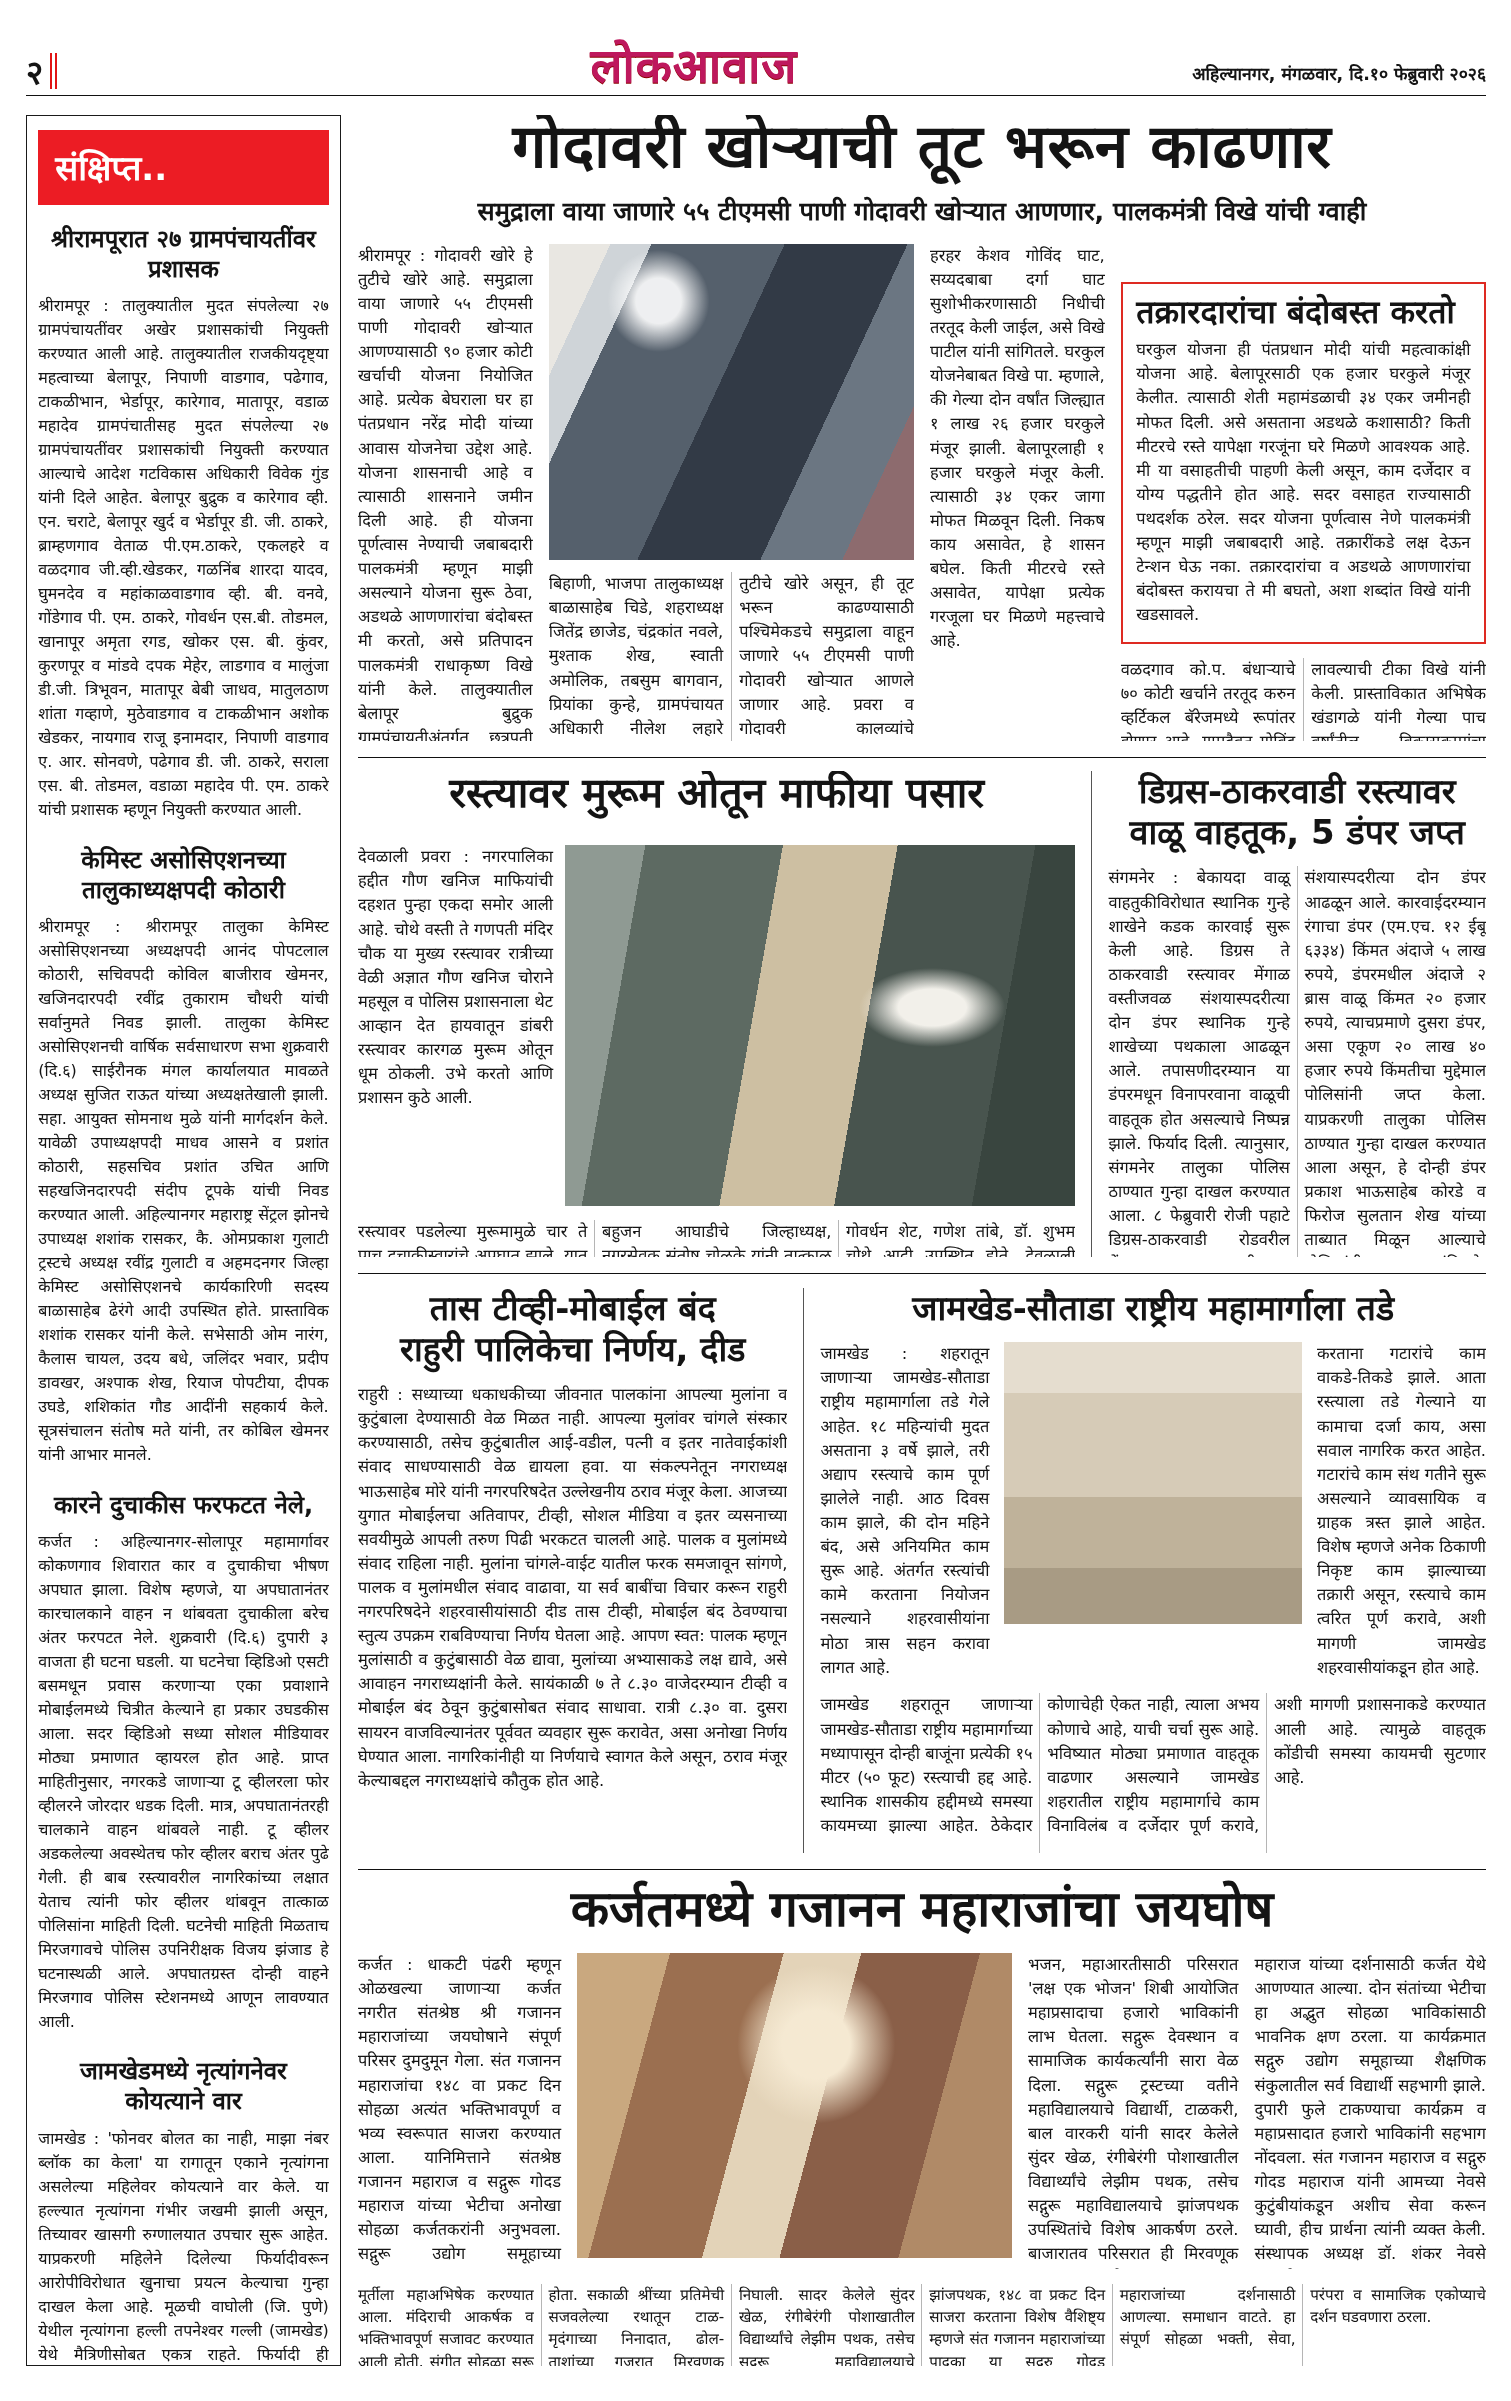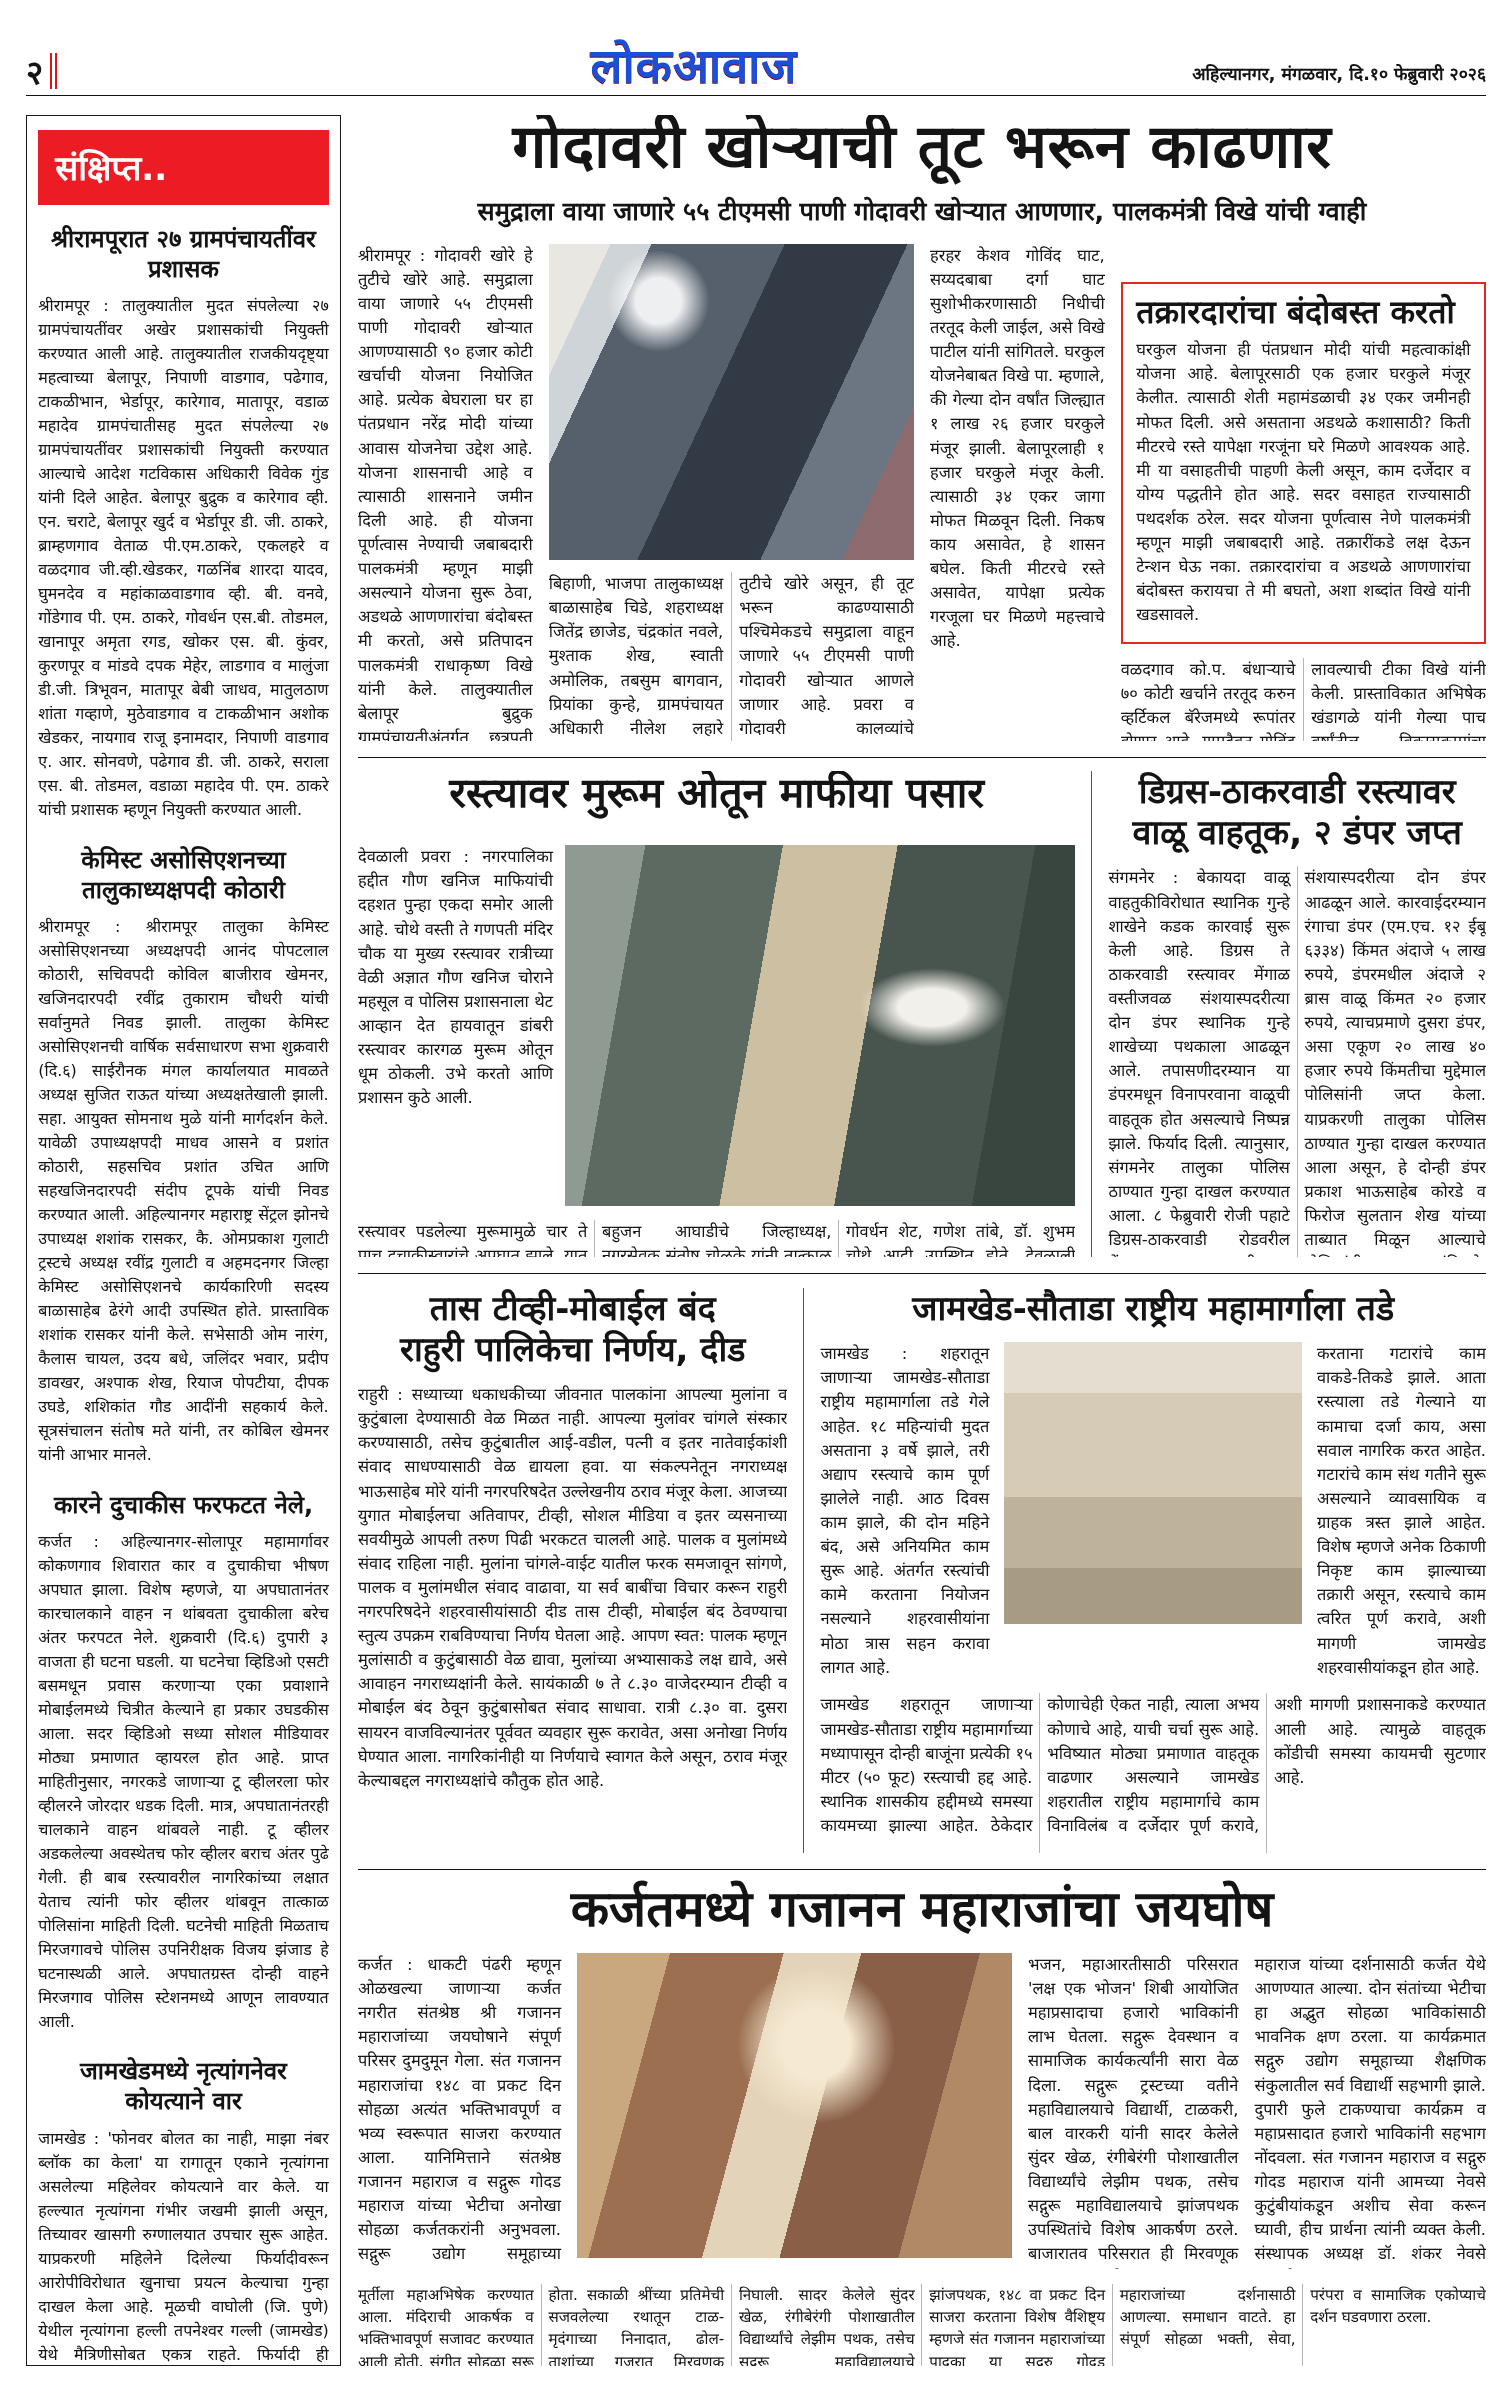--- a/index.html
+++ b/index.html
@@ -7,21 +7,21 @@
   .page {
     width:1512px; height:2401px; background:#ffffff; margin:0 auto;
     font-family:"DejaVu Sans", sans-serif; color:#141414; position:relative;
     overflow:hidden; padding:17px 26px 22.6px;
   }
   
   .header { height:79px; display:flex; align-items:flex-end; border-bottom:1.7px solid #111; padding-bottom:5.6px; }
   .pgno-wrap { display:flex; align-items:flex-end; width:237px; }
   .pgno { font-size:33px; font-weight:bold; line-height:1; }
   .pgno-mark { display:inline-block; width:6.8px; height:36px; border-left:2.3px solid #e11414; border-right:2.3px solid #e11414; margin-left:6.8px; }
-  .masthead { flex:1; text-align:center; font-size:47px; font-weight:900; color:#1d4ed8; letter-spacing:1.1px; line-height:1; text-shadow:0 1.1px 0 #8c0000; }
+  .masthead { flex:1; text-align:center; font-size:47px; font-weight:900; color:#be185d; letter-spacing:1.1px; line-height:1; text-shadow:0 1.1px 0 #8c0000; }
   .dateline { width:361px; text-align:right; font-size:17.5px; font-weight:bold; padding-bottom:4.5px; }
   
   .content { display:flex; gap:17px; padding-top:19px; height:2270px; }
   .sidebar { width:315px; border:1.7px solid #1a1a1a; padding:13.6px 11.3px; overflow:hidden; flex-shrink:0; }
   .brief-header { background:#ec1c24; color:#fff; font-size:34px; font-weight:bold; padding:14.7px 17px; margin-bottom:19px; }
   .brief { margin-bottom:22.6px; }
   .brief h3 { font-size:24px; line-height:1.25; text-align:center; font-weight:bold; margin-bottom:10.2px; }
   .btxt { font-size:16px; line-height:1.5; text-align:justify; }
   .main { flex:1; overflow:hidden; }
   
@@ -150,21 +150,21 @@
           <div class="murum-top">
             <div class="stxt murum-lead">देवळाली प्रवरा : नगरपालिका हद्दीत गौण खनिज माफियांची दहशत पुन्हा एकदा समोर आली आहे. चोथे वस्ती ते गणपती मंदिर चौक या मुख्य रस्त्यावर रात्रीच्या वेळी अज्ञात गौण खनिज चोराने महसूल व पोलिस प्रशासनाला थेट आव्हान देत हायवातून डांबरी रस्त्यावर कारगळ मुरूम ओतून धूम ठोकली. उभे करतो आणि प्रशासन कुठे आली.</div>
             <div class="photo-murum photo"></div>
           </div>
           <div class="stxt murum-bottom">रस्त्यावर पडलेल्या मुरूमामुळे चार ते पाच दुचाकीस्वारांचे अपघात झाले. यात एक महिला गंभीर जखमी झाली आहे. रात्रीच्या अंधारात माफिया बेधडक फिरतो, रस्त्यावर मृत्यूचे सापळे उभे करतो, खाद यांनी दिल्यानंतर वाचेत बहुजन आघाडीचे जिल्हाध्यक्ष, नगरसेवक संतोष चोळके यांनी तात्काळ घटनास्थळी धाव घेतली. नगरपालिकेचा जेसीबी बोलावून रस्त्यावर सांडलेला मुरूम बाजूला करून वाहतूक सुरळीत करण्यात आली. चाये, गणेश खाद, गोवर्धन शेट, गणेश तांबे, डॉ. शुभम चोथे आदी उपस्थित होते. देवळाली प्रवरा परिसरात गौण खनिज चोरीला प्रशासनाचा आशीर्वाद आहे का? असा थेट सवाल आता नागरिक उपस्थित करत आहेत.</div>
         </div>
         <div class="vdiv"></div>
         <div class="digras">
           <div class="art-head-md">
             <span style="display:block;">डिग्रस-ठाकरवाडी रस्त्यावर</span>
-            <span style="display:block;">वाळू वाहतूक, २ डंपर जप्त</span>
+            <span style="display:block;">वाळू वाहतूक, 5 डंपर जप्त</span>
           </div>
           <div class="stxt digras-body">संगमनेर : बेकायदा वाळू वाहतुकीविरोधात स्थानिक गुन्हे शाखेने कडक कारवाई सुरू केली आहे. डिग्रस ते ठाकरवाडी रस्त्यावर मेंगाळ वस्तीजवळ संशयास्पदरीत्या दोन डंपर स्थानिक गुन्हे शाखेच्या पथकाला आढळून आले. तपासणीदरम्यान या डंपरमधून विनापरवाना वाळूची वाहतूक होत असल्याचे निष्पन्न झाले. फिर्याद दिली. त्यानुसार, संगमनेर तालुका पोलिस ठाण्यात गुन्हा दाखल करण्यात आला. ८ फेब्रुवारी रोजी पहाटे डिग्रस-ठाकरवाडी रोडवरील मेंगाळ वस्तीजवळ संशयास्पदरीत्या दोन डंपर आढळून आले. कारवाईदरम्यान रंगाचा डंपर (एम.एच. १२ ईबू ६३३४) किंमत अंदाजे ५ लाख रुपये, डंपरमधील अंदाजे २ ब्रास वाळू किंमत २० हजार रुपये, त्याचप्रमाणे दुसरा डंपर, असा एकूण २० लाख ४० हजार रुपये किंमतीचा मुद्देमाल पोलिसांनी जप्त केला. याप्रकरणी तालुका पोलिस ठाण्यात गुन्हा दाखल करण्यात आला असून, हे दोन्ही डंपर प्रकाश भाऊसाहेब कोरडे व फिरोज सुलतान शेख यांच्या ताब्यात मिळून आल्याचे पोलिसांनी सांगितले. संशयास्पदरीत्या दोन डंपर आढळल्याने ही कारवाई करण्यात आली. अधिक तपास तालुका पोलिस ठाण्याचे पो.हे. कॉ. बढे करीत आहेत.</div>
         </div>
       </div>
 
       <div class="hrule"></div>
 
       <div class="row" style="height:565px;">
         <div class="rahuri">
           <div class="art-head-md">

